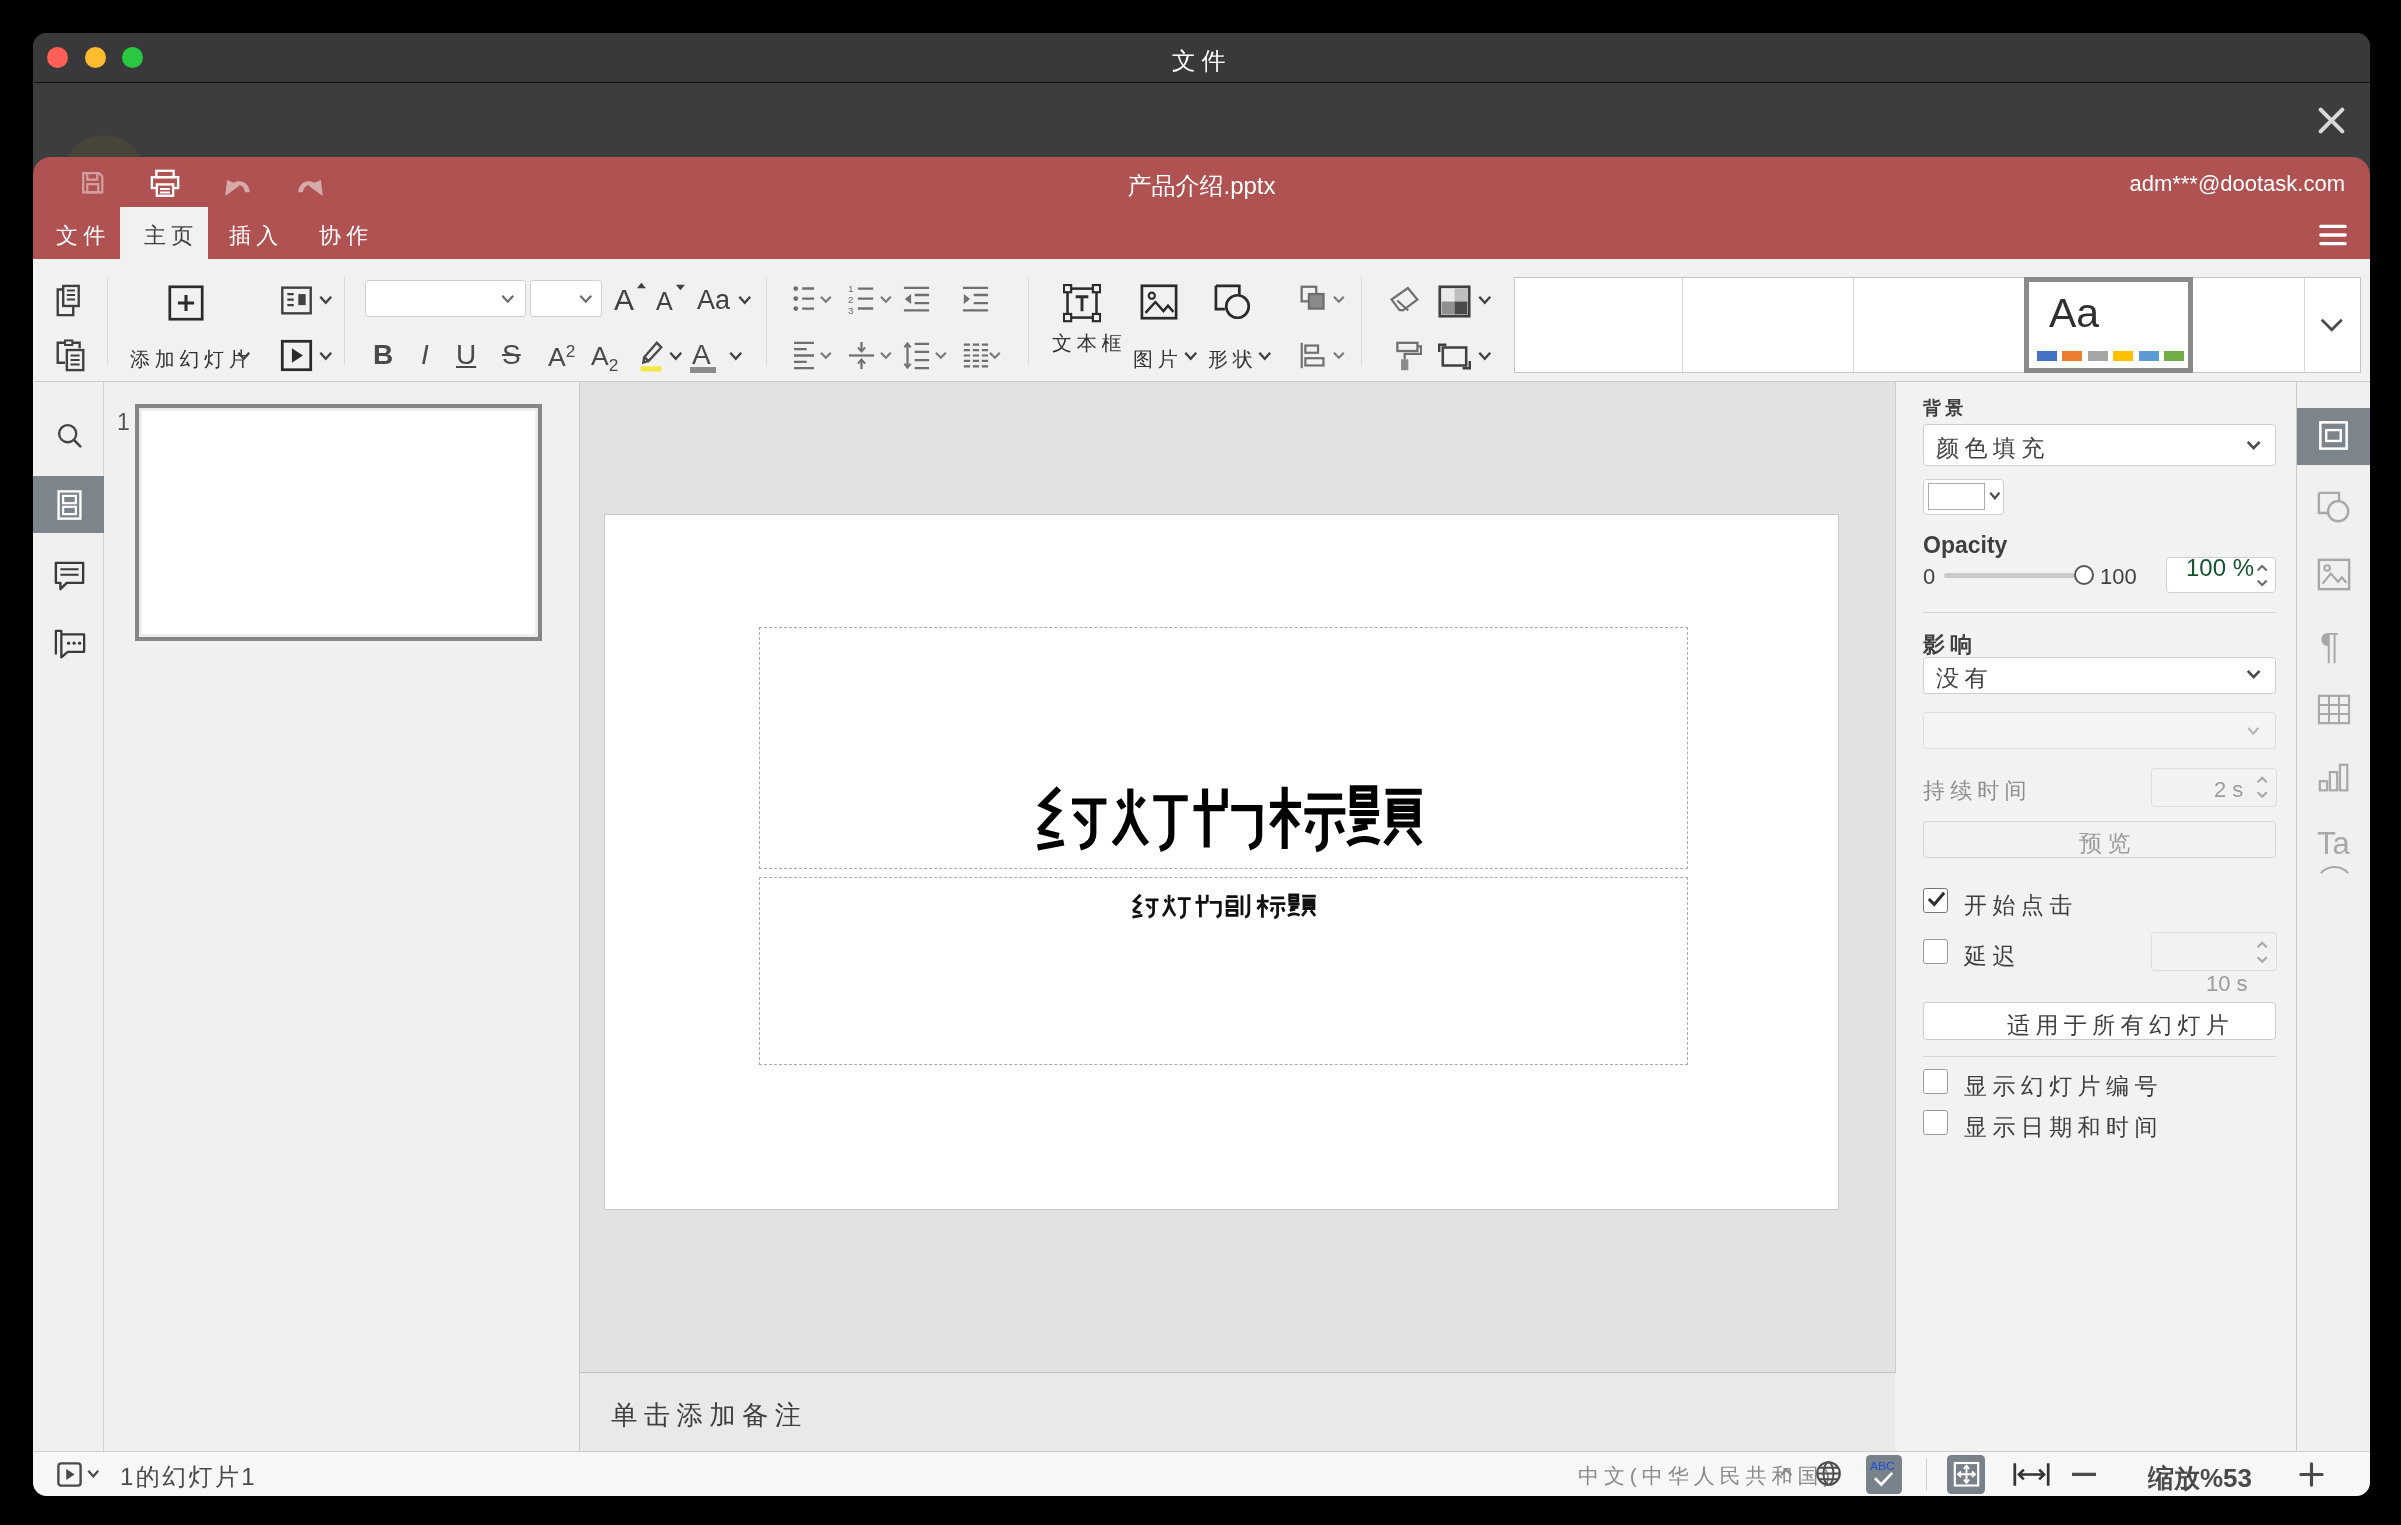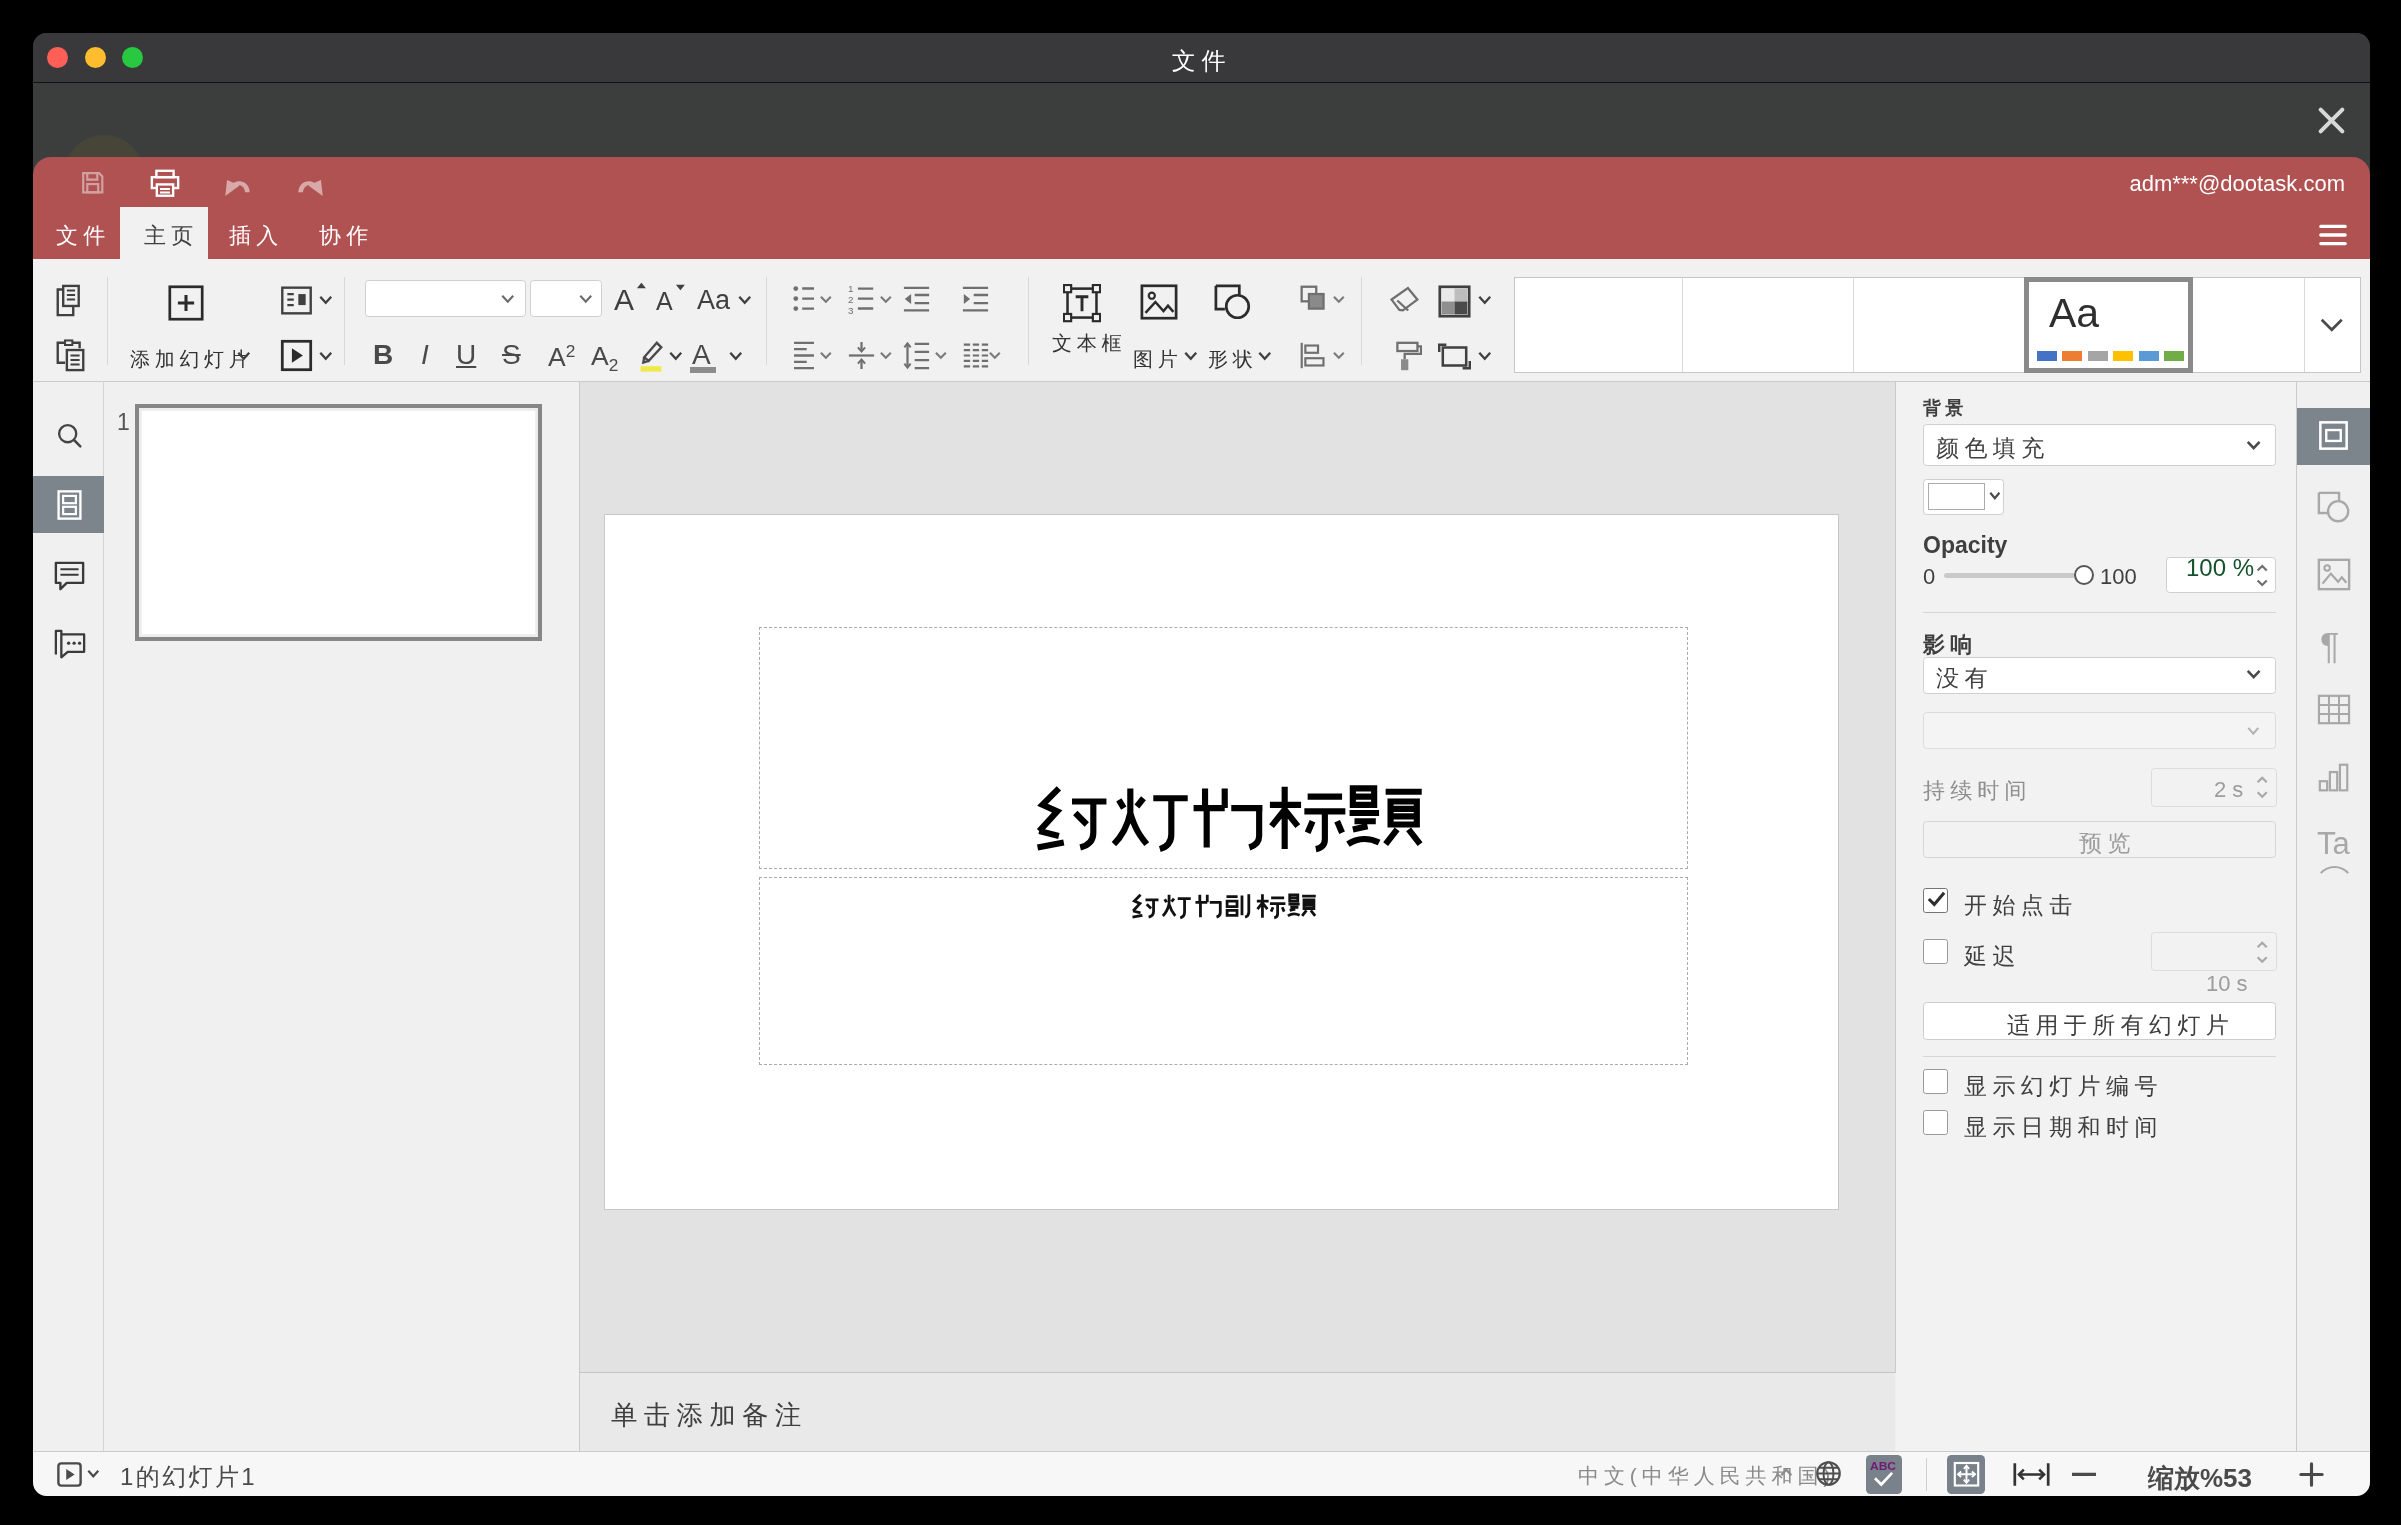--- a/index.html
+++ b/index.html
@@ -51,20 +51,21 @@
         <path fill="#fff" d="M2.5 24 L4.5 6.5 L18.5 12.5 Z"></path>
         <path fill="#fff" d="M7 16 C10 7.5 20 5.5 26 11 C28.5 13.5 29.5 16.5 29.5 20 L24.5 20 C24 16 22 13.2 19 12.2 C15 11 11 13 9.5 17.5 Z"></path>
       </svg>
 
     <svg class="ab" style="left:264px;top:17.3px;opacity:.5" width="28" height="23" viewBox="0 0 31 25">
         <g transform="translate(31,0) scale(-1,1)">
           <path fill="#fff" d="M2.5 24 L4.5 6.5 L18.5 12.5 Z"></path>
           <path fill="#fff" d="M7 16 C10 7.5 20 5.5 26 11 C28.5 13.5 29.5 16.5 29.5 20 L24.5 20 C24 16 22 13.2 19 12.2 C15 11 11 13 9.5 17.5 Z"></path>
         </g>
       </svg>
+    <div class="ab w" style="left:0;width:100%;text-align:center;top:12.8px;font-size:24px">产品介绍.pptx</div>
     <div class="ab w" style="right:25px;top:13.7px;font-size:22px">adm***@dootask.com</div>
 
     <div class="ab w cjk" style="left:23px;top:64px;font-size:22px">文件</div>
     <div class="ab" style="left:87px;top:50px;width:88px;height:52px;background:#f1f1f1"></div>
     <div class="ab cjk dk" style="left:111px;top:64px;font-size:22px">主页</div>
     <div class="ab w cjk" style="left:196px;top:64px;font-size:22px">插入</div>
     <div class="ab w cjk" style="left:286px;top:64px;font-size:22px">协作</div>
     <svg class="ab" style="left:2286px;top:67px" width="28" height="22" viewBox="0 0 31 24">
         <path d="M2 2.5 H29 M2 12 H29 M2 21.5 H29" stroke="#fff" stroke-width="3.6" stroke-linecap="round"></path>
       </svg>
@@ -488,21 +489,21 @@
     <div class="ab cjk" style="left:1545px;top:10px;font-size:21px;color:#8a8a8a">中文(中华人民共和国)</div>
     <svg class="ab" style="left:1746px;top:14.6px" width="14.6" height="10" viewBox="0 0 16 11">
         <path d="M2.5 9 L8 3 L13.5 9" fill="none" stroke="#8a8a8a" stroke-width="2.4"></path>
       </svg>
     <svg class="ab" style="left:1782px;top:8.2px" width="27" height="27" viewBox="0 0 30 30">
         <circle cx="15" cy="15" r="12.5" fill="none" stroke="#4f4f4f" stroke-width="2.4"></circle>
         <ellipse cx="15" cy="15" rx="5.5" ry="12.5" fill="none" stroke="#4f4f4f" stroke-width="2.2"></ellipse>
         <path d="M2.5 15 H27.5 M4.5 8.5 H25.5 M4.5 21.5 H25.5" stroke="#4f4f4f" stroke-width="2.2"></path>
       </svg>
     <div class="ab" style="left:1833px;top:2.7px;width:36px;height:39px;background:#79818a;border-radius:4.6px"></div>
-    <div class="ab" style="left:1837px;top:7.3px;font-size:12px;font-weight:bold;color:#701a75;transform:scaleY(.95)">ABC</div>
+    <div class="ab" style="left:1837px;top:7.3px;font-size:12px;font-weight:normal;color:#1d4ed8;transform:scaleY(.95)">ABC</div>
     <svg class="ab" style="left:1839px;top:19px" width="24" height="18" viewBox="0 0 26 20">
         <path d="M3 8 L10 15 L22 2" fill="none" stroke="#fff" stroke-width="3"></path>
       </svg>
     <div class="ab" style="left:1893px;top:5.5px;width:0.9px;height:33px;background:#d0d0d0"></div>
     <div class="ab" style="left:1914px;top:2.7px;width:38px;height:39px;background:#79818a;border-radius:4.6px"></div>
     <svg class="ab" style="left:1920px;top:9px" width="27" height="26.5" viewBox="0 0 30 29">
         <rect x="2" y="2" width="26" height="25" fill="none" stroke="#fff" stroke-width="2.4"></rect>
         <path d="M15 6 V23 M6.5 14.5 H23.5" stroke="#fff" stroke-width="2.2"></path>
         <path d="M12 8.5 L15 5 L18 8.5 M12 20.5 L15 24 L18 20.5 M9 11.5 L5.5 14.5 L9 17.5 M21 11.5 L24.5 14.5 L21 17.5" fill="none" stroke="#fff" stroke-width="2"></path>
       </svg>

